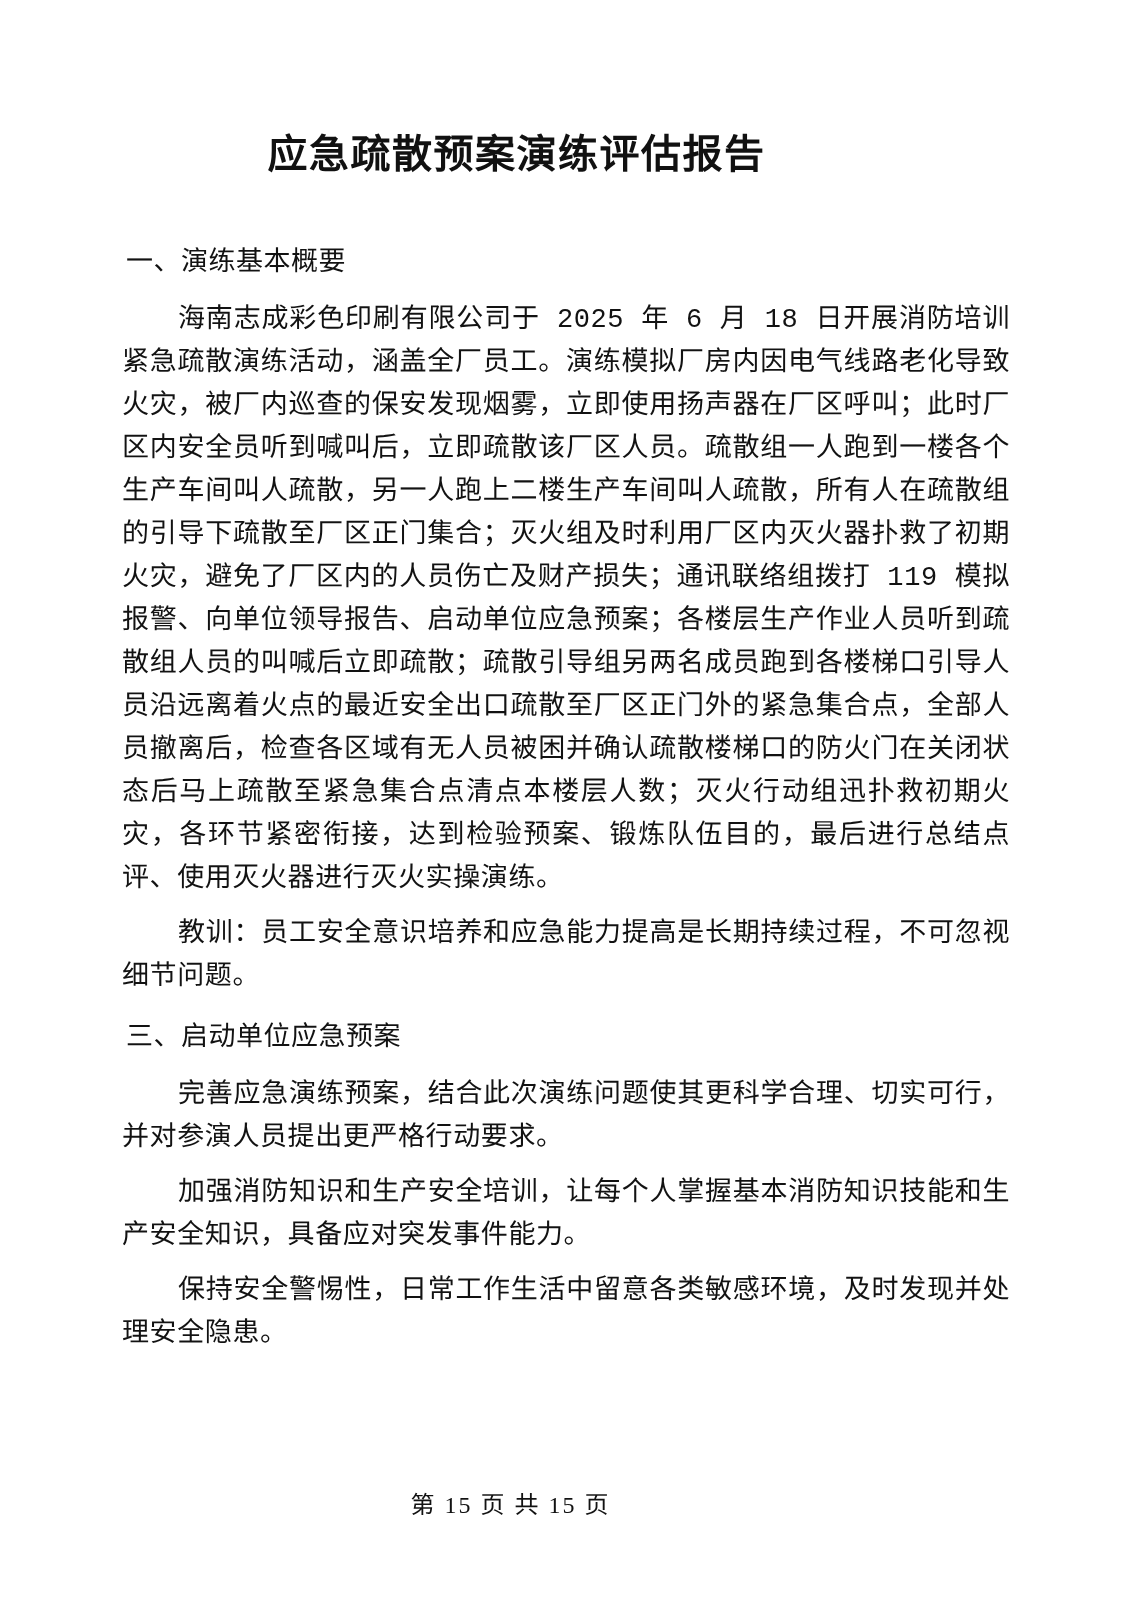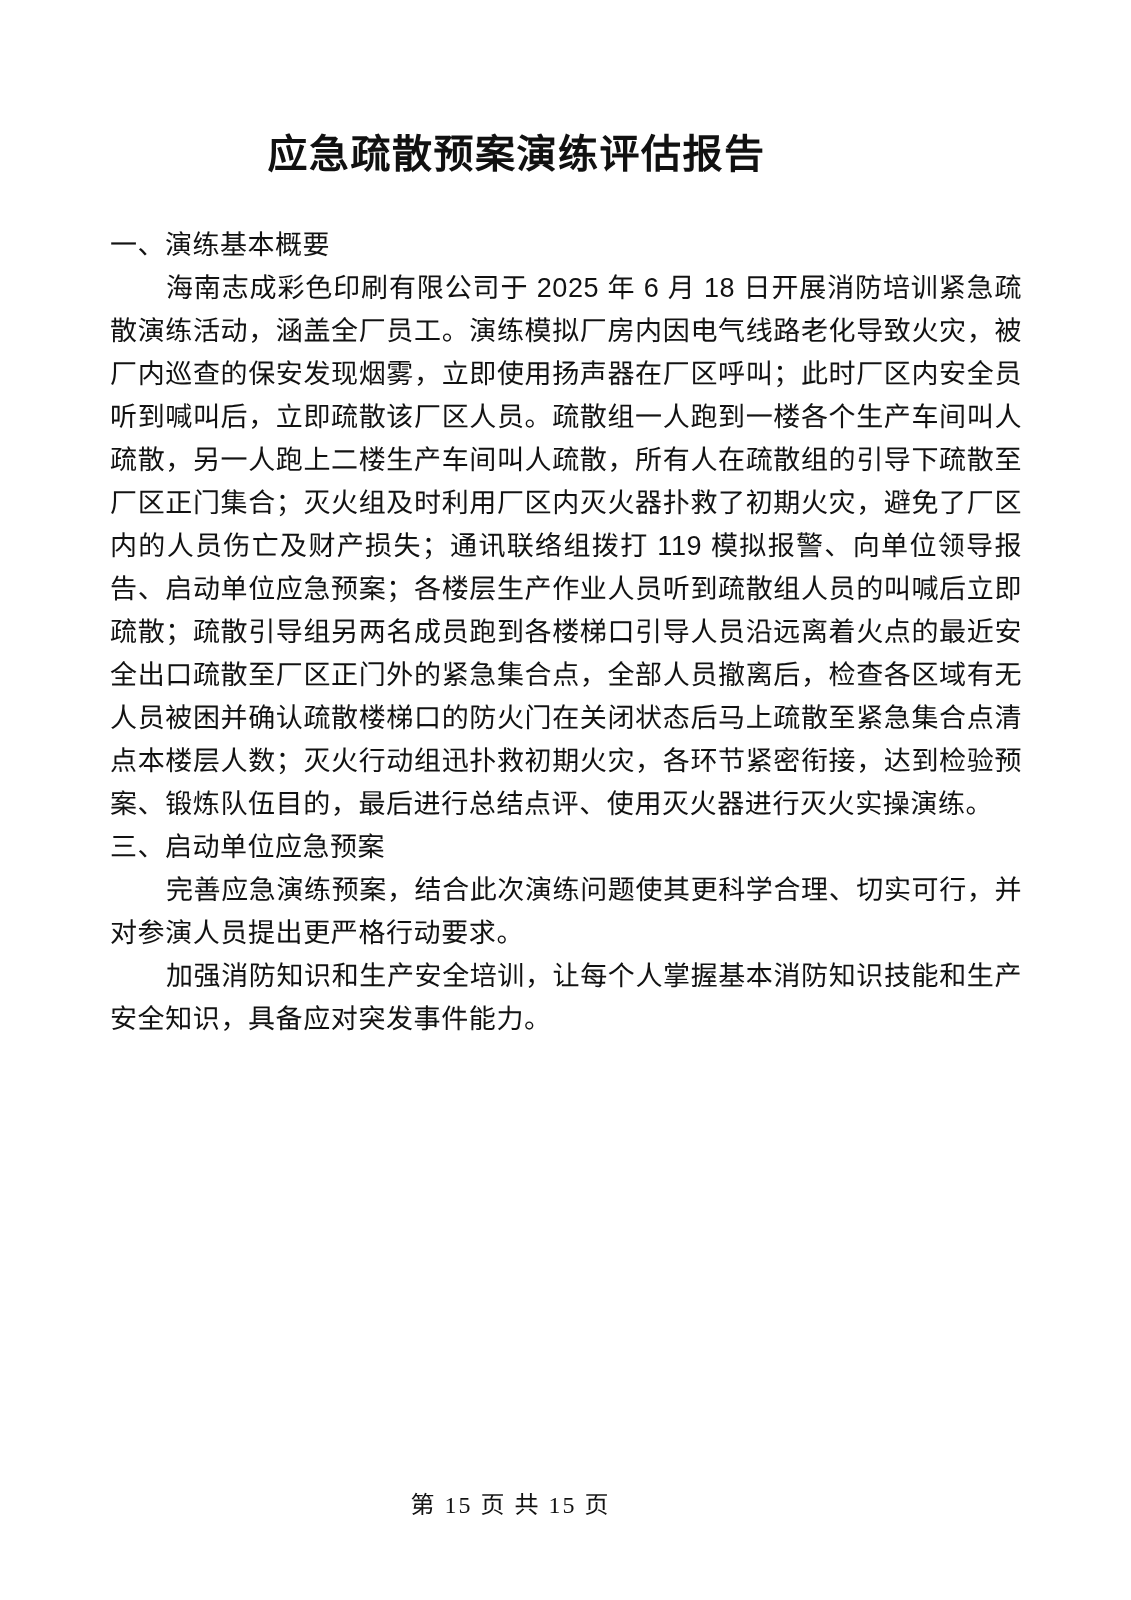--- a/index.html
+++ b/index.html
@@ -50,33 +50,33 @@
     width: 912px;
   }
 
   .section-heading {
     font-family: "Liberation Serif", "DejaVu Serif", serif;
     font-size: 27px;
     line-height: 43px;
     letter-spacing: 0.5px;
     text-align: justify;
     text-justify: inter-ideograph;
-    margin: 0;
+    margin: 16px;
     color: #121212;
   }
 
   .para {
-    font-family: Liberation Sans, sans-serif;
+    font-family: Liberation Mono, monospace;
     font-size: 27px;
     line-height: 43px;
     letter-spacing: 0.6px;
     text-align: justify;
     text-justify: inter-ideograph;
     text-indent: 56px;
-    margin: 0;
+    margin: 12px;
     color: #121212;
     word-break: break-all;
   }
 
   
   .page-footer {
     position: absolute;
     left: 0;
     right: 12px;
     top: 1485px;
@@ -92,22 +92,24 @@
 
 <div class="page">
 
   <h1 class="doc-title">应急疏散预案演练评估报告</h1>
 
   <div class="body-block">
 
     <p class="section-heading">一、演练基本概要</p>
     <p class="para">海南志成彩色印刷有限公司于 2025 年 6 月 18 日开展消防培训紧急疏散演练活动，涵盖全厂员工。演练模拟厂房内因电气线路老化导致火灾，被厂内巡查的保安发现烟雾，立即使用扬声器在厂区呼叫；此时厂区内安全员听到喊叫后，立即疏散该厂区人员。疏散组一人跑到一楼各个生产车间叫人疏散，另一人跑上二楼生产车间叫人疏散，所有人在疏散组的引导下疏散至厂区正门集合；灭火组及时利用厂区内灭火器扑救了初期火灾，避免了厂区内的人员伤亡及财产损失；通讯联络组拨打 119 模拟报警、向单位领导报告、启动单位应急预案；各楼层生产作业人员听到疏散组人员的叫喊后立即疏散；疏散引导组另两名成员跑到各楼梯口引导人员沿远离着火点的最近安全出口疏散至厂区正门外的紧急集合点，全部人员撤离后，检查各区域有无人员被困并确认疏散楼梯口的防火门在关闭状态后马上疏散至紧急集合点清点本楼层人数；灭火行动组迅扑救初期火灾，各环节紧密衔接，达到检验预案、锻炼队伍目的，最后进行总结点评、使用灭火器进行灭火实操演练。</p>
 
+    <p class="para">教训：员工安全意识培养和应急能力提高是长期持续过程，不可忽视细节问题。</p>
 
     <p class="section-heading">三、启动单位应急预案</p>
     <p class="para">完善应急演练预案，结合此次演练问题使其更科学合理、切实可行，并对参演人员提出更严格行动要求。</p>
     <p class="para">加强消防知识和生产安全培训，让每个人掌握基本消防知识技能和生产安全知识，具备应对突发事件能力。</p>
+    <p class="para">保持安全警惕性，日常工作生活中留意各类敏感环境，及时发现并处理安全隐患。</p>
 
   </div>
 
   <div class="page-footer">第 15 页 共 15 页</div>
 
 </div>
 
 </body></html>

